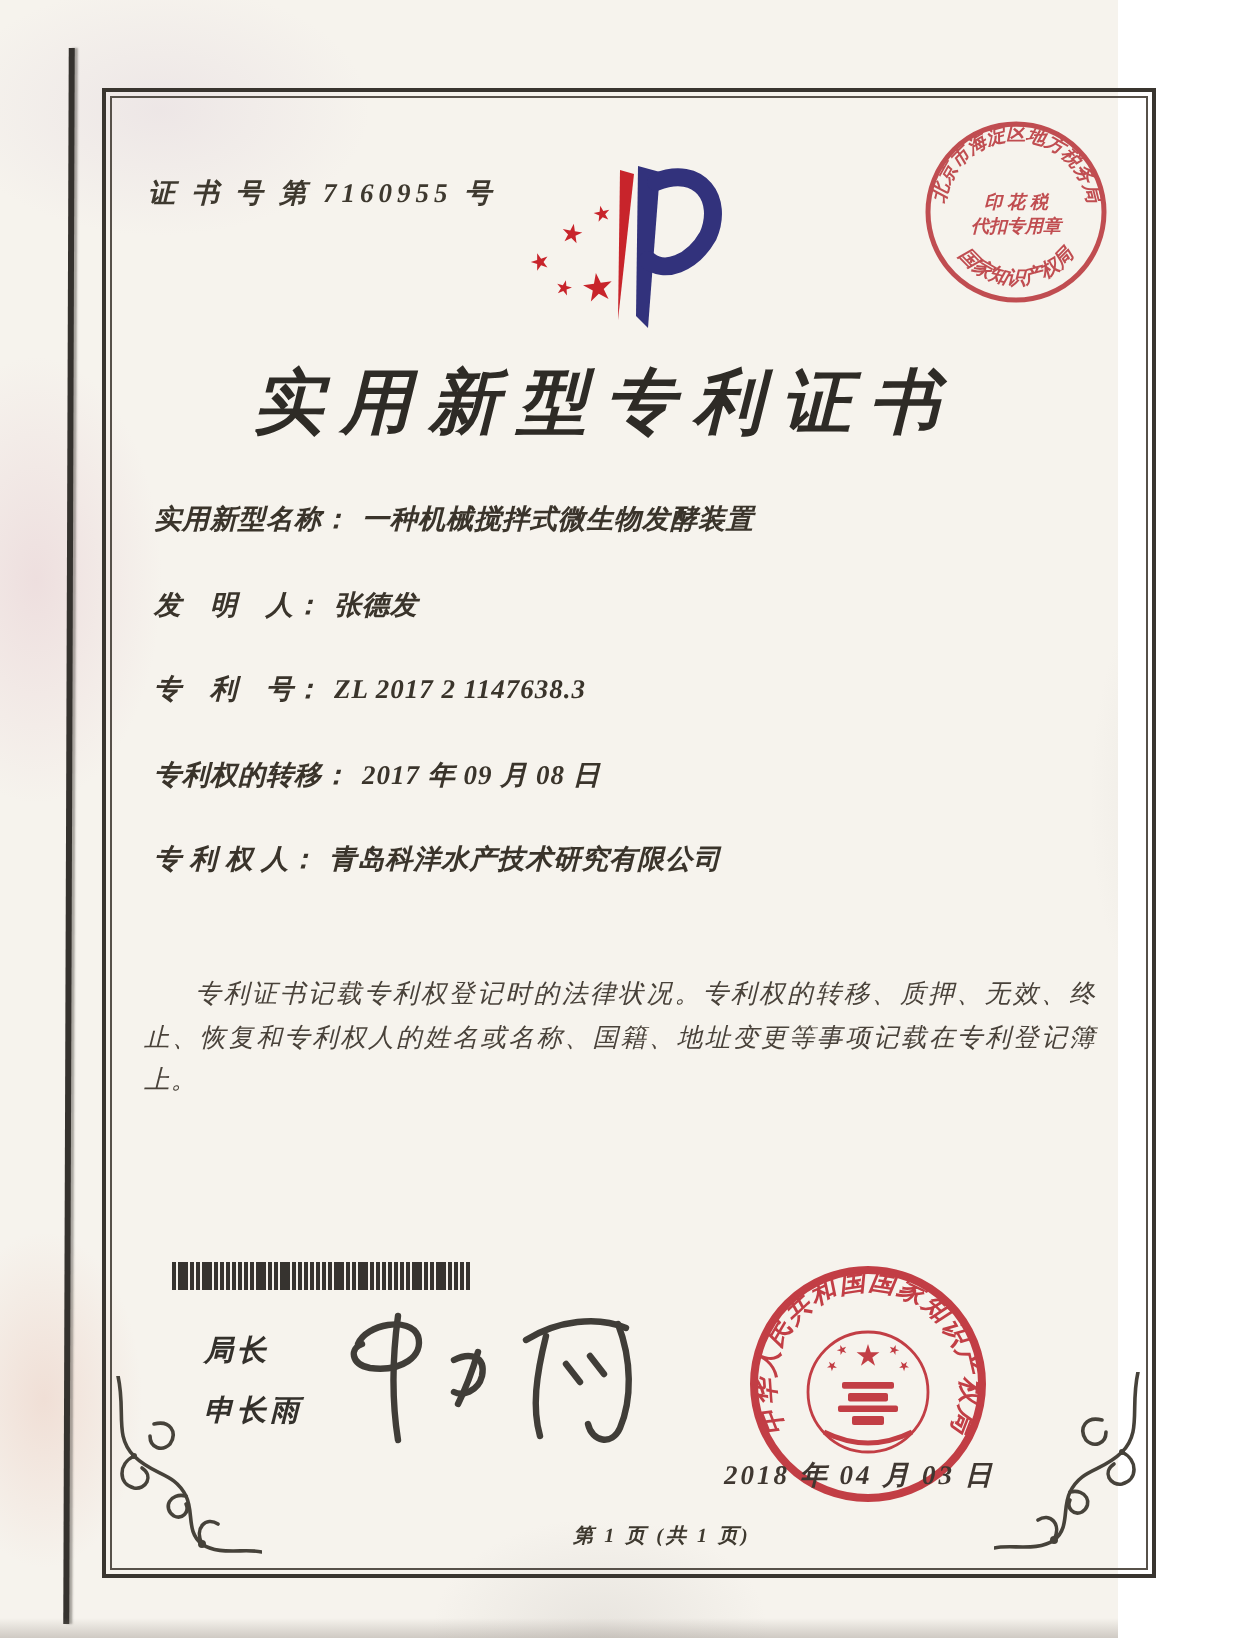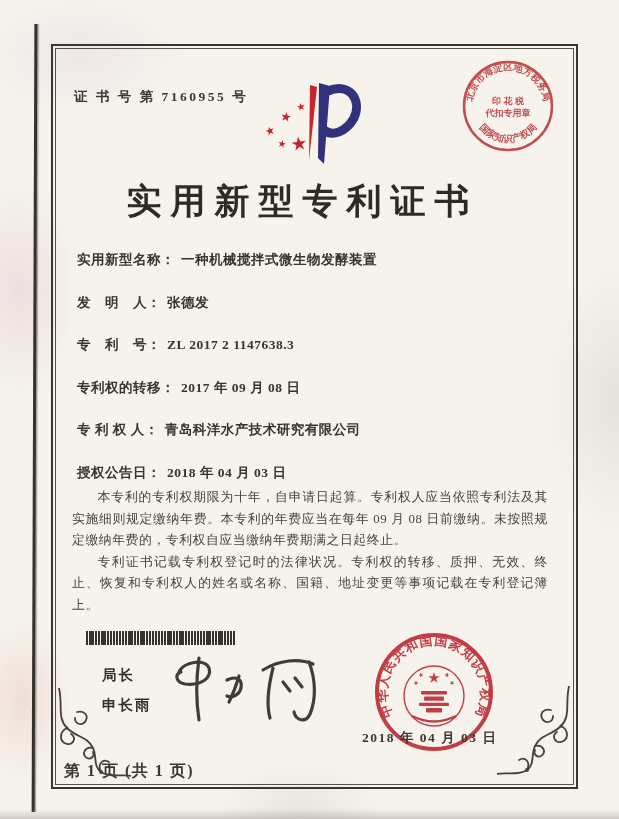--- a/index.html
+++ b/index.html
@@ -1,24 +1,24 @@
 <!DOCTYPE html>
 <html><head>
 <meta charset="utf-8">
 <style>
   html,body{margin:0;padding:0;}
   body{width:619px;height:819px;overflow:hidden;font-family:"Liberation Serif",serif;}
-  .page{position:relative;width:619px;height:819px;
+  .page{position:relative;width:559px;height:819px;
     background:
       radial-gradient(90px 160px at 18px 290px, rgba(216,170,185,.28), transparent 70%),
       radial-gradient(70px 120px at 22px 700px, rgba(226,176,160,.30), transparent 70%),
       radial-gradient(150px 90px at 80px 55px, rgba(205,185,205,.22), transparent 70%),
       radial-gradient(120px 80px at 300px 815px, rgba(190,185,180,.25), transparent 70%),
       radial-gradient(100px 200px at 615px 400px, rgba(180,175,170,.25), transparent 70%),
-      #f6f3ed;}
+      #f6f3ed; font-style: italic;}
   .edge-bottom{position:absolute;left:0;bottom:0;width:100%;height:10px;
     background:linear-gradient(180deg,transparent,rgba(160,152,145,.45));}
   .spine{position:absolute;left:33px;top:24px;width:2.5px;height:788px;background:#35322e;
     box-shadow:1.5px 0 1px rgba(90,85,80,.5);transform:rotate(.2deg);}
   .frame{position:absolute;left:51px;top:44px;width:523px;height:741px;border:2.5px solid #39352f;}
   .frame::after{content:"";position:absolute;inset:2px;border:1px solid #57514a;}
 
   .cert-number{position:absolute;left:74px;top:88px;font-size:13.5px;letter-spacing:2.5px;
     color:#3e392f;font-weight:600;}
   .title{position:absolute;left:44px;top:178px;width:508px;margin:0;text-align:center;
@@ -48,21 +48,21 @@
   .signature{position:absolute;left:163px;top:646px;z-index:3;}
 
   .office-seal{position:absolute;left:372px;top:630px;mix-blend-mode:multiply;opacity:.92;z-index:5;}
   .seal-date{position:absolute;left:362px;top:729px;width:170px;z-index:6;font-size:13.5px;
     font-weight:700;letter-spacing:1.5px;color:#3f3731;}
 
   .flourish{position:absolute;z-index:2;}
   .flourish.fl-left{left:53px;top:688px;}
   .flourish.fl-right{left:497px;top:686px;transform:scaleX(-1);}
 
-  .footer{position:absolute;left:64px;top:761px;width:508px;text-align:left;font-size:16px;
+  .footer{position:absolute;left:77px;top:761px;width:508px;text-align:center;font-size:10px;
     letter-spacing:1.5px;color:#3e392f;font-weight:600;}
 </style>
 </head>
 <body>
 
 <div class="page">
 
   <div class="spine"></div>
   <div class="frame"></div>
 
@@ -111,27 +111,23 @@
     </div>
     <div class="field-row">
       <span class="f-label">专　利　号：</span><span class="f-value">ZL 2017 2 1147638.3</span>
     </div>
     <div class="field-row">
       <span class="f-label">专利权的转移：</span><span class="f-value">2017 年 09 月 08 日</span>
     </div>
     <div class="field-row">
       <span class="f-label">专 利 权 人：</span><span class="f-value">青岛科洋水产技术研究有限公司</span>
     </div>
-    <div class="field-row">
-      <span class="f-label">授权公告日：</span><span class="f-value">2018 年 04 月 03 日</span>
-    </div>
   </div>
 
   <div class="paras">
-    <p>本专利的专利权期限为十年，自申请日起算。专利权人应当依照专利法及其实施细则规定缴纳年费。本专利的年费应当在每年 09 月 08 日前缴纳。未按照规定缴纳年费的，专利权自应当缴纳年费期满之日起终止。</p>
     <p>专利证书记载专利权登记时的法律状况。专利权的转移、质押、无效、终止、恢复和专利权人的姓名或名称、国籍、地址变更等事项记载在专利登记簿上。</p>
   </div>
 
   <div class="barcode"></div>
 
   <div class="signer">
     <div>局长</div>
     <div>申长雨</div>
   </div>
 

